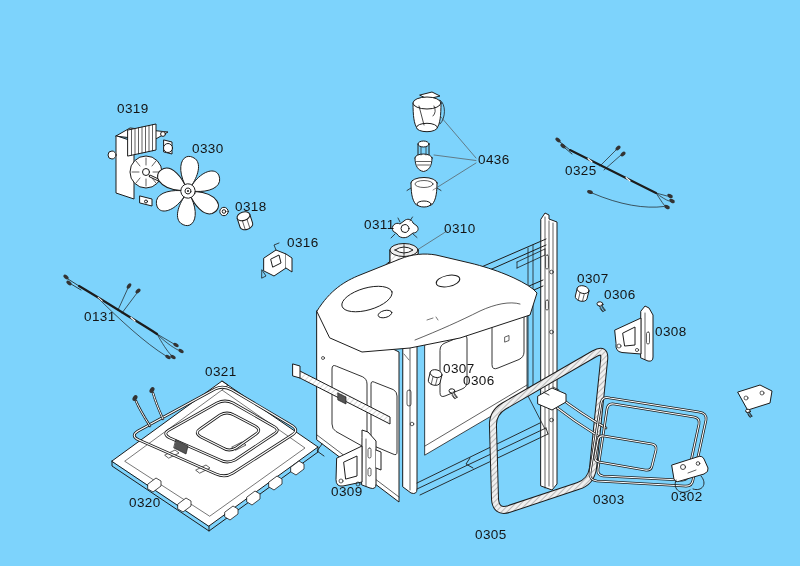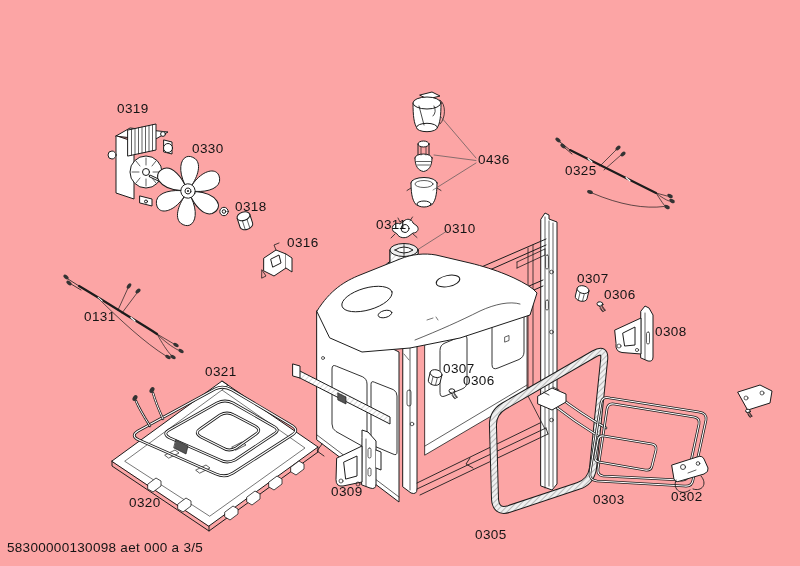--- a/index.html
+++ b/index.html
@@ -1,16 +1,16 @@
 <!DOCTYPE html>
 <html><head>
 <meta charset="utf-8">
 <style>
   html,body{margin:0;padding:0;background:#fff;}
-  #page{position:relative;width:800px;height:566px;background:#fca5a5;overflow:hidden;
+  #page{position:relative;width:800px;height:566px;background:#7dd3fc;overflow:hidden;
         font-family:"Liberation Sans",sans-serif;}
   #art{position:absolute;left:0;top:0;}
   .plabel{position:absolute;font-size:13.5px;line-height:14px;color:#141414;
           letter-spacing:.4px;white-space:nowrap;}
   .footer{position:absolute;font-size:13.5px;color:#141414;letter-spacing:.3px;}
   svg *{vector-effect:non-scaling-stroke;}
 </style>
 </head>
 <body>
 
@@ -295,32 +295,31 @@
     <circle cx="698" cy="463.5" r="1.8" stroke-width=".8"></circle>
     <path d="M688,473 l8,-3" stroke-width=".7"></path>
     <path d="M676,480 C672,490 682,496 690,490 M701,476 C708,484 702,492 693,489" stroke-width=".9"></path>
   </g>
 </svg>
 
 <div class="plabel" style="left:117px;top:102px">0319</div>
 <div class="plabel" style="left:192px;top:142px">0330</div>
 <div class="plabel" style="left:235px;top:200px">0318</div>
 <div class="plabel" style="left:287px;top:236px">0316</div>
-<div class="plabel" style="left:376px;top:218px">0311</div>
+<div class="plabel" style="left:364px;top:218px">0311</div>
 <div class="plabel" style="left:444px;top:222px">0310</div>
 <div class="plabel" style="left:478px;top:153px">0436</div>
 <div class="plabel" style="left:565px;top:164px">0325</div>
 <div class="plabel" style="left:577px;top:272px">0307</div>
 <div class="plabel" style="left:604px;top:288px">0306</div>
 <div class="plabel" style="left:655px;top:325px">0308</div>
 <div class="plabel" style="left:84px;top:310px">0131</div>
 <div class="plabel" style="left:443px;top:362px">0307</div>
 <div class="plabel" style="left:463px;top:374px">0306</div>
 <div class="plabel" style="left:205px;top:365px">0321</div>
 <div class="plabel" style="left:129px;top:496px">0320</div>
 <div class="plabel" style="left:331px;top:485px">0309</div>
 <div class="plabel" style="left:475px;top:528px">0305</div>
 <div class="plabel" style="left:593px;top:493px">0303</div>
 <div class="plabel" style="left:671px;top:490px">0302</div>
 
-<div class="footer" style="left:7px;top:540px">58300000130098 aet 000 a 3/5</div>
 
 </div>
 
 </body></html>

